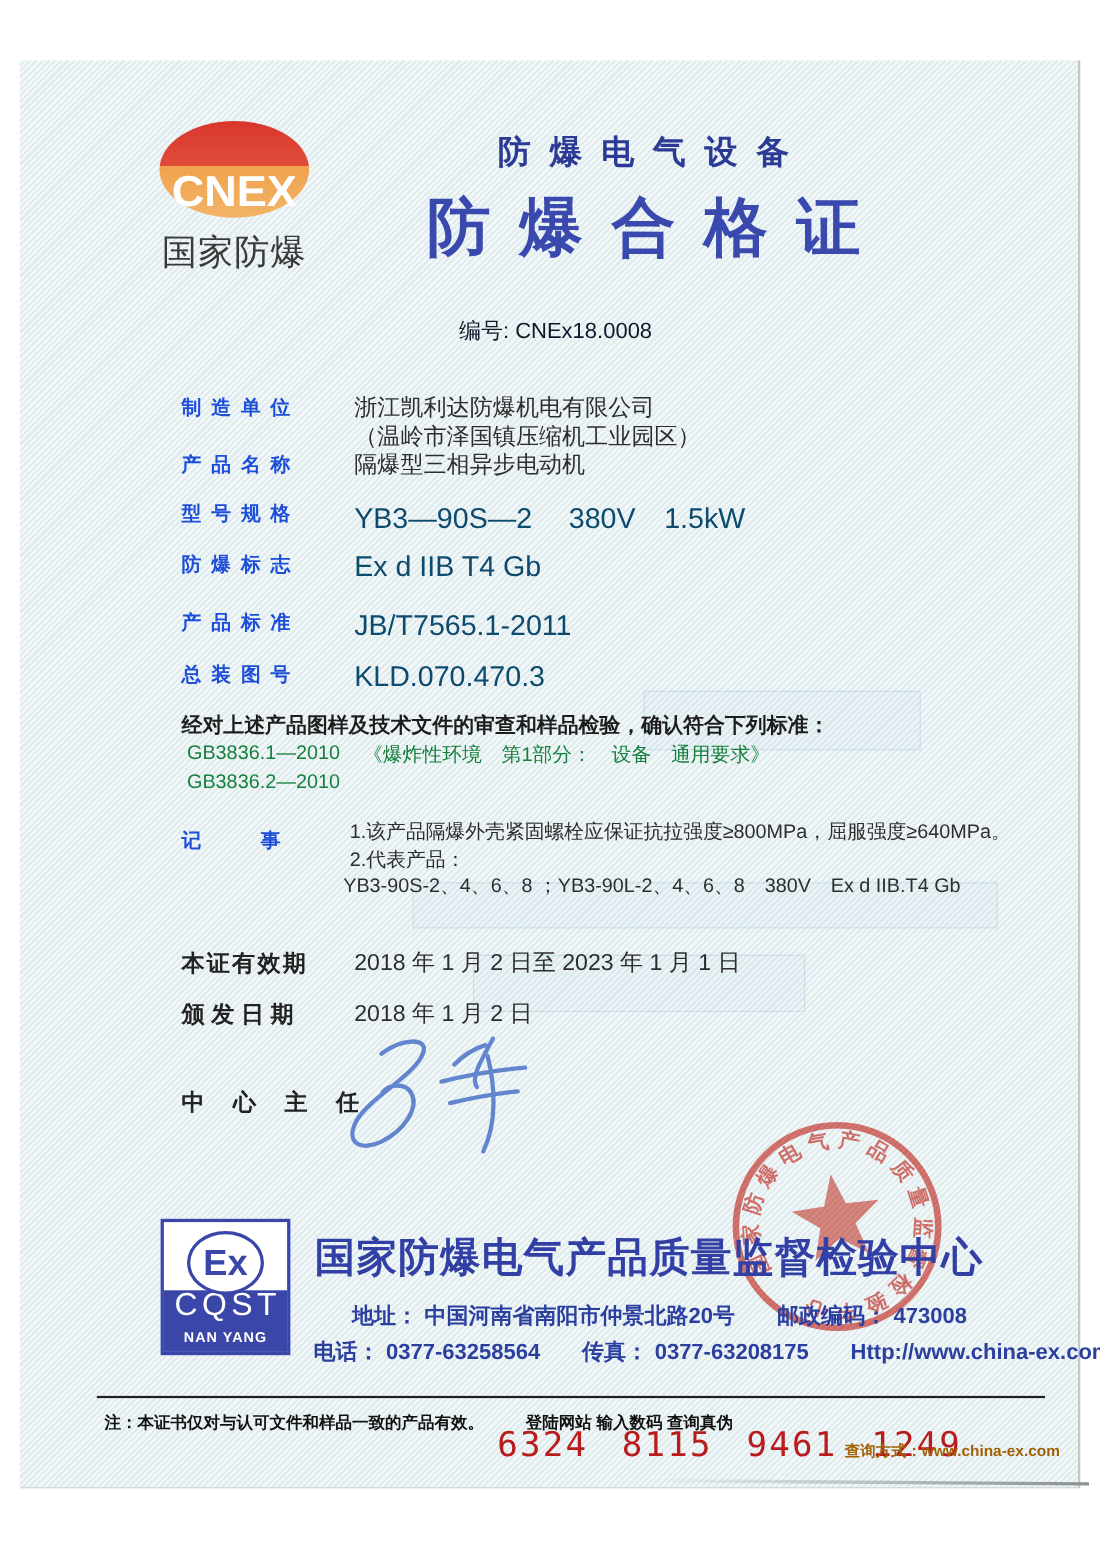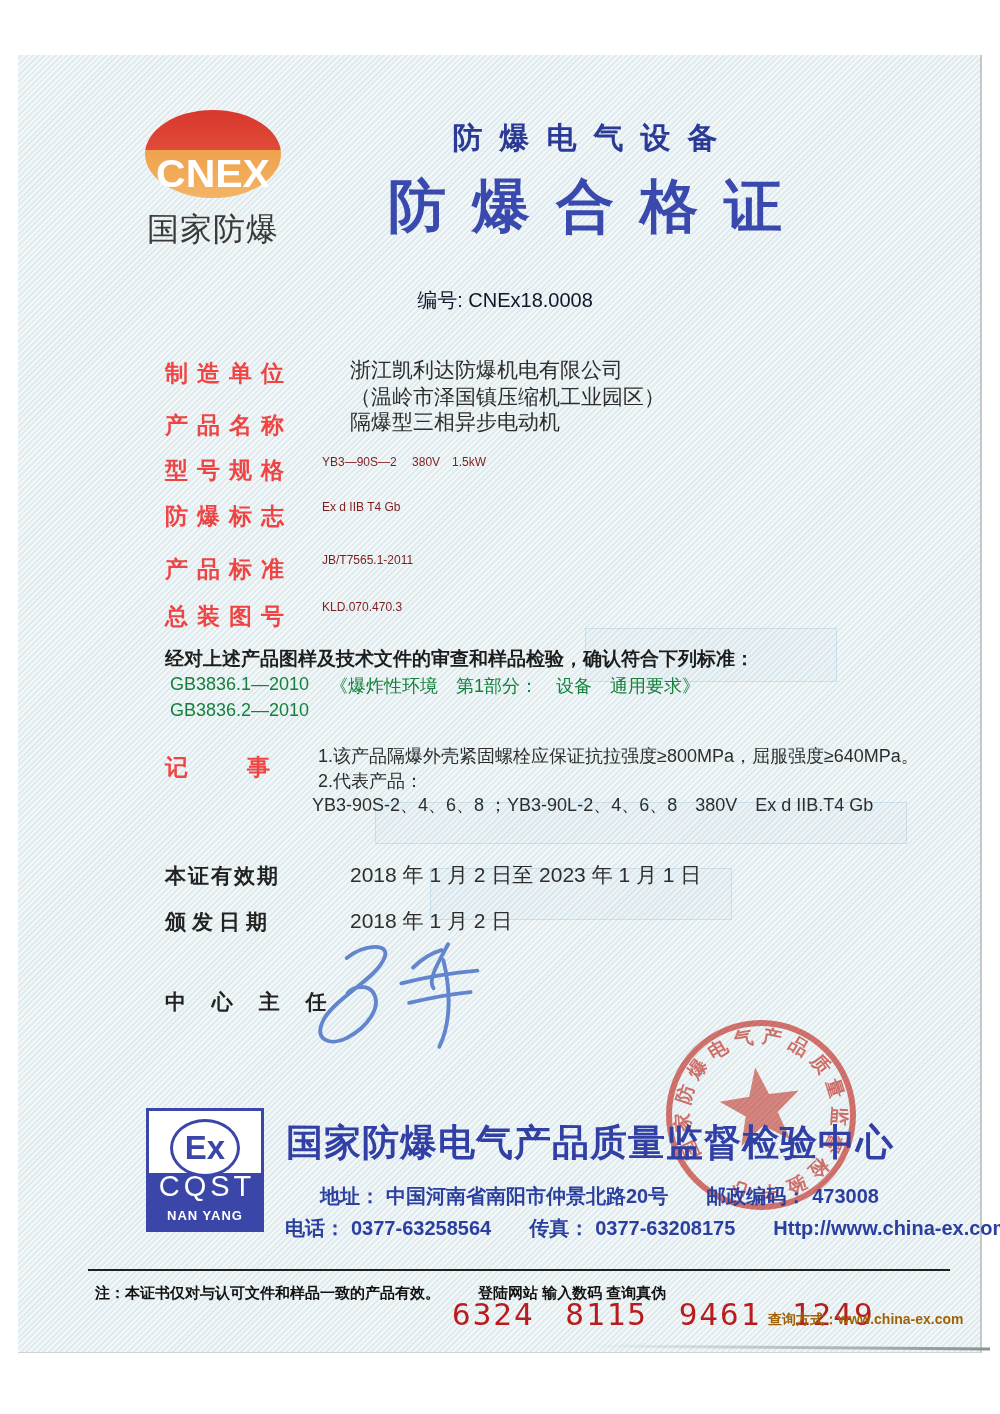--- a/index.html
+++ b/index.html
@@ -28,24 +28,24 @@
   .cnex-text{color:#ffffff;font-weight:bold;font-size:41px;letter-spacing:0px;
     font-family:"Liberation Sans",sans-serif;transform:scaleY(.96);}
   .cnex-caption{left:133px;top:208px;width:160px;text-align:center;font-size:32px;color:#3a3a3a;letter-spacing:1px;}
   
   .subtitle{left:340px;top:118px;width:490px;text-align:center;font-size:30px;font-weight:bold;
     color:#2b3a94;letter-spacing:17px;text-indent:17px;}
   .title{left:320px;top:168px;width:530px;text-align:center;font-size:58px;font-weight:bold;
     color:#3a49ae;letter-spacing:26px;text-indent:26px;}
   .certno{left:300px;top:287px;width:410px;text-align:center;font-size:20px;color:#0f172a;}
   
-  .flabel{left:165px;font-size:23px;font-weight:600;color:#ef4444;letter-spacing:9px;white-space:nowrap;}
+  .flabel{left:165px;font-size:18px;font-weight:600;color:#1d4ed8;letter-spacing:9px;white-space:nowrap;}
   .flabel5{left:165px;font-size:21px;font-weight:600;color:#222;letter-spacing:2px;white-space:nowrap;}
-  .fvalue{left:322px;font-size:12px;color:#7f1d1d;white-space:nowrap;}
-  .fvalue-lg{left:322px;font-size:21px;color:#2d2d2d;white-space:nowrap;margin-left:28px;}
+  .fvalue{left:322px;font-size:26px;color:#0c4a6e;white-space:nowrap;}
+  .fvalue-lg{left:322px;font-size:21px;color:#2d2d2d;white-space:nowrap;}
   .std-intro{left:165px;top:646px;font-size:19px;font-weight:600;color:#1d1d1d;white-space:nowrap;}
   .std-row{left:170px;font-size:18px;color:#15803d;white-space:nowrap;display:flex;}
   .std-code{width:160px;}
   .notes-line{left:318px;font-size:18px;color:#2d2d2d;white-space:nowrap;}
   
   .badge{left:146px;top:1108px;width:112px;height:118px;border:3px solid #3a46a8;background:#ffffff;}
   .badge-blue{position:absolute;left:0;bottom:0;width:100%;height:56px;background:#3a46a8;}
   .badge-circle{position:absolute;left:21px;top:8px;width:64px;height:52px;border:3px solid #3a46a8;
     border-radius:50%;background:#fff;display:flex;align-items:center;justify-content:center;z-index:2;}
   .badge-ex{color:#3a46a8;font-weight:bold;font-size:33px;}

